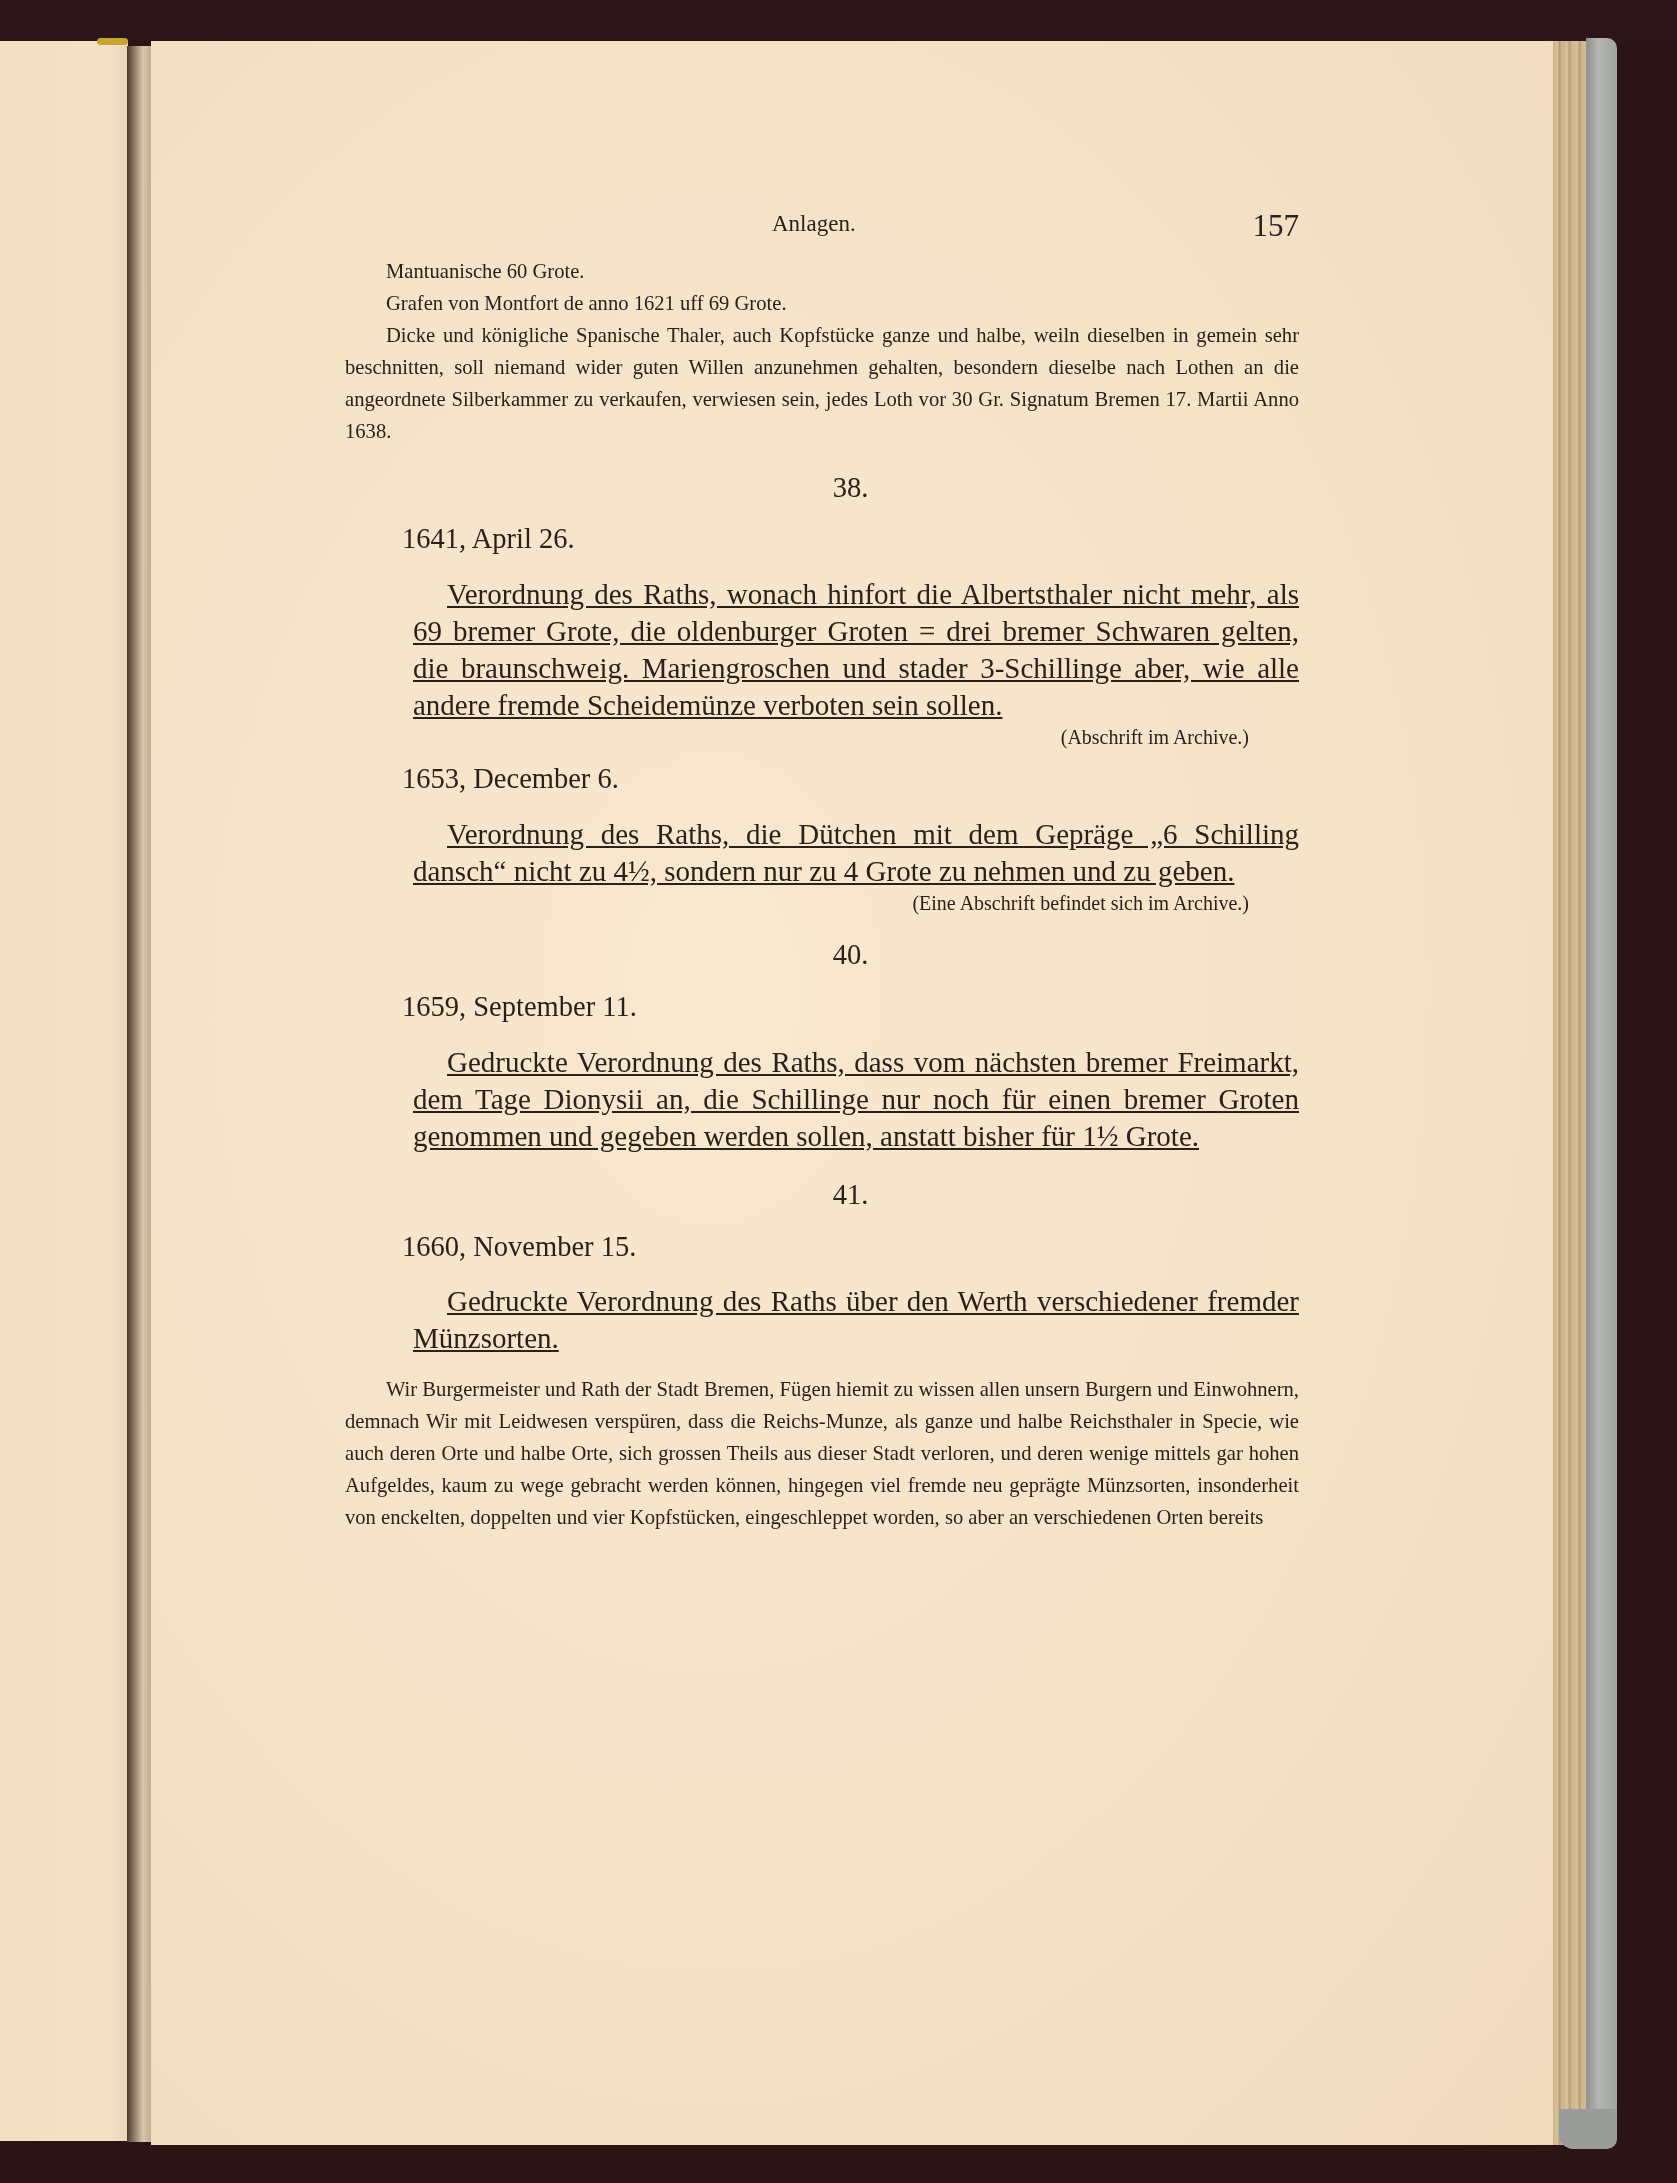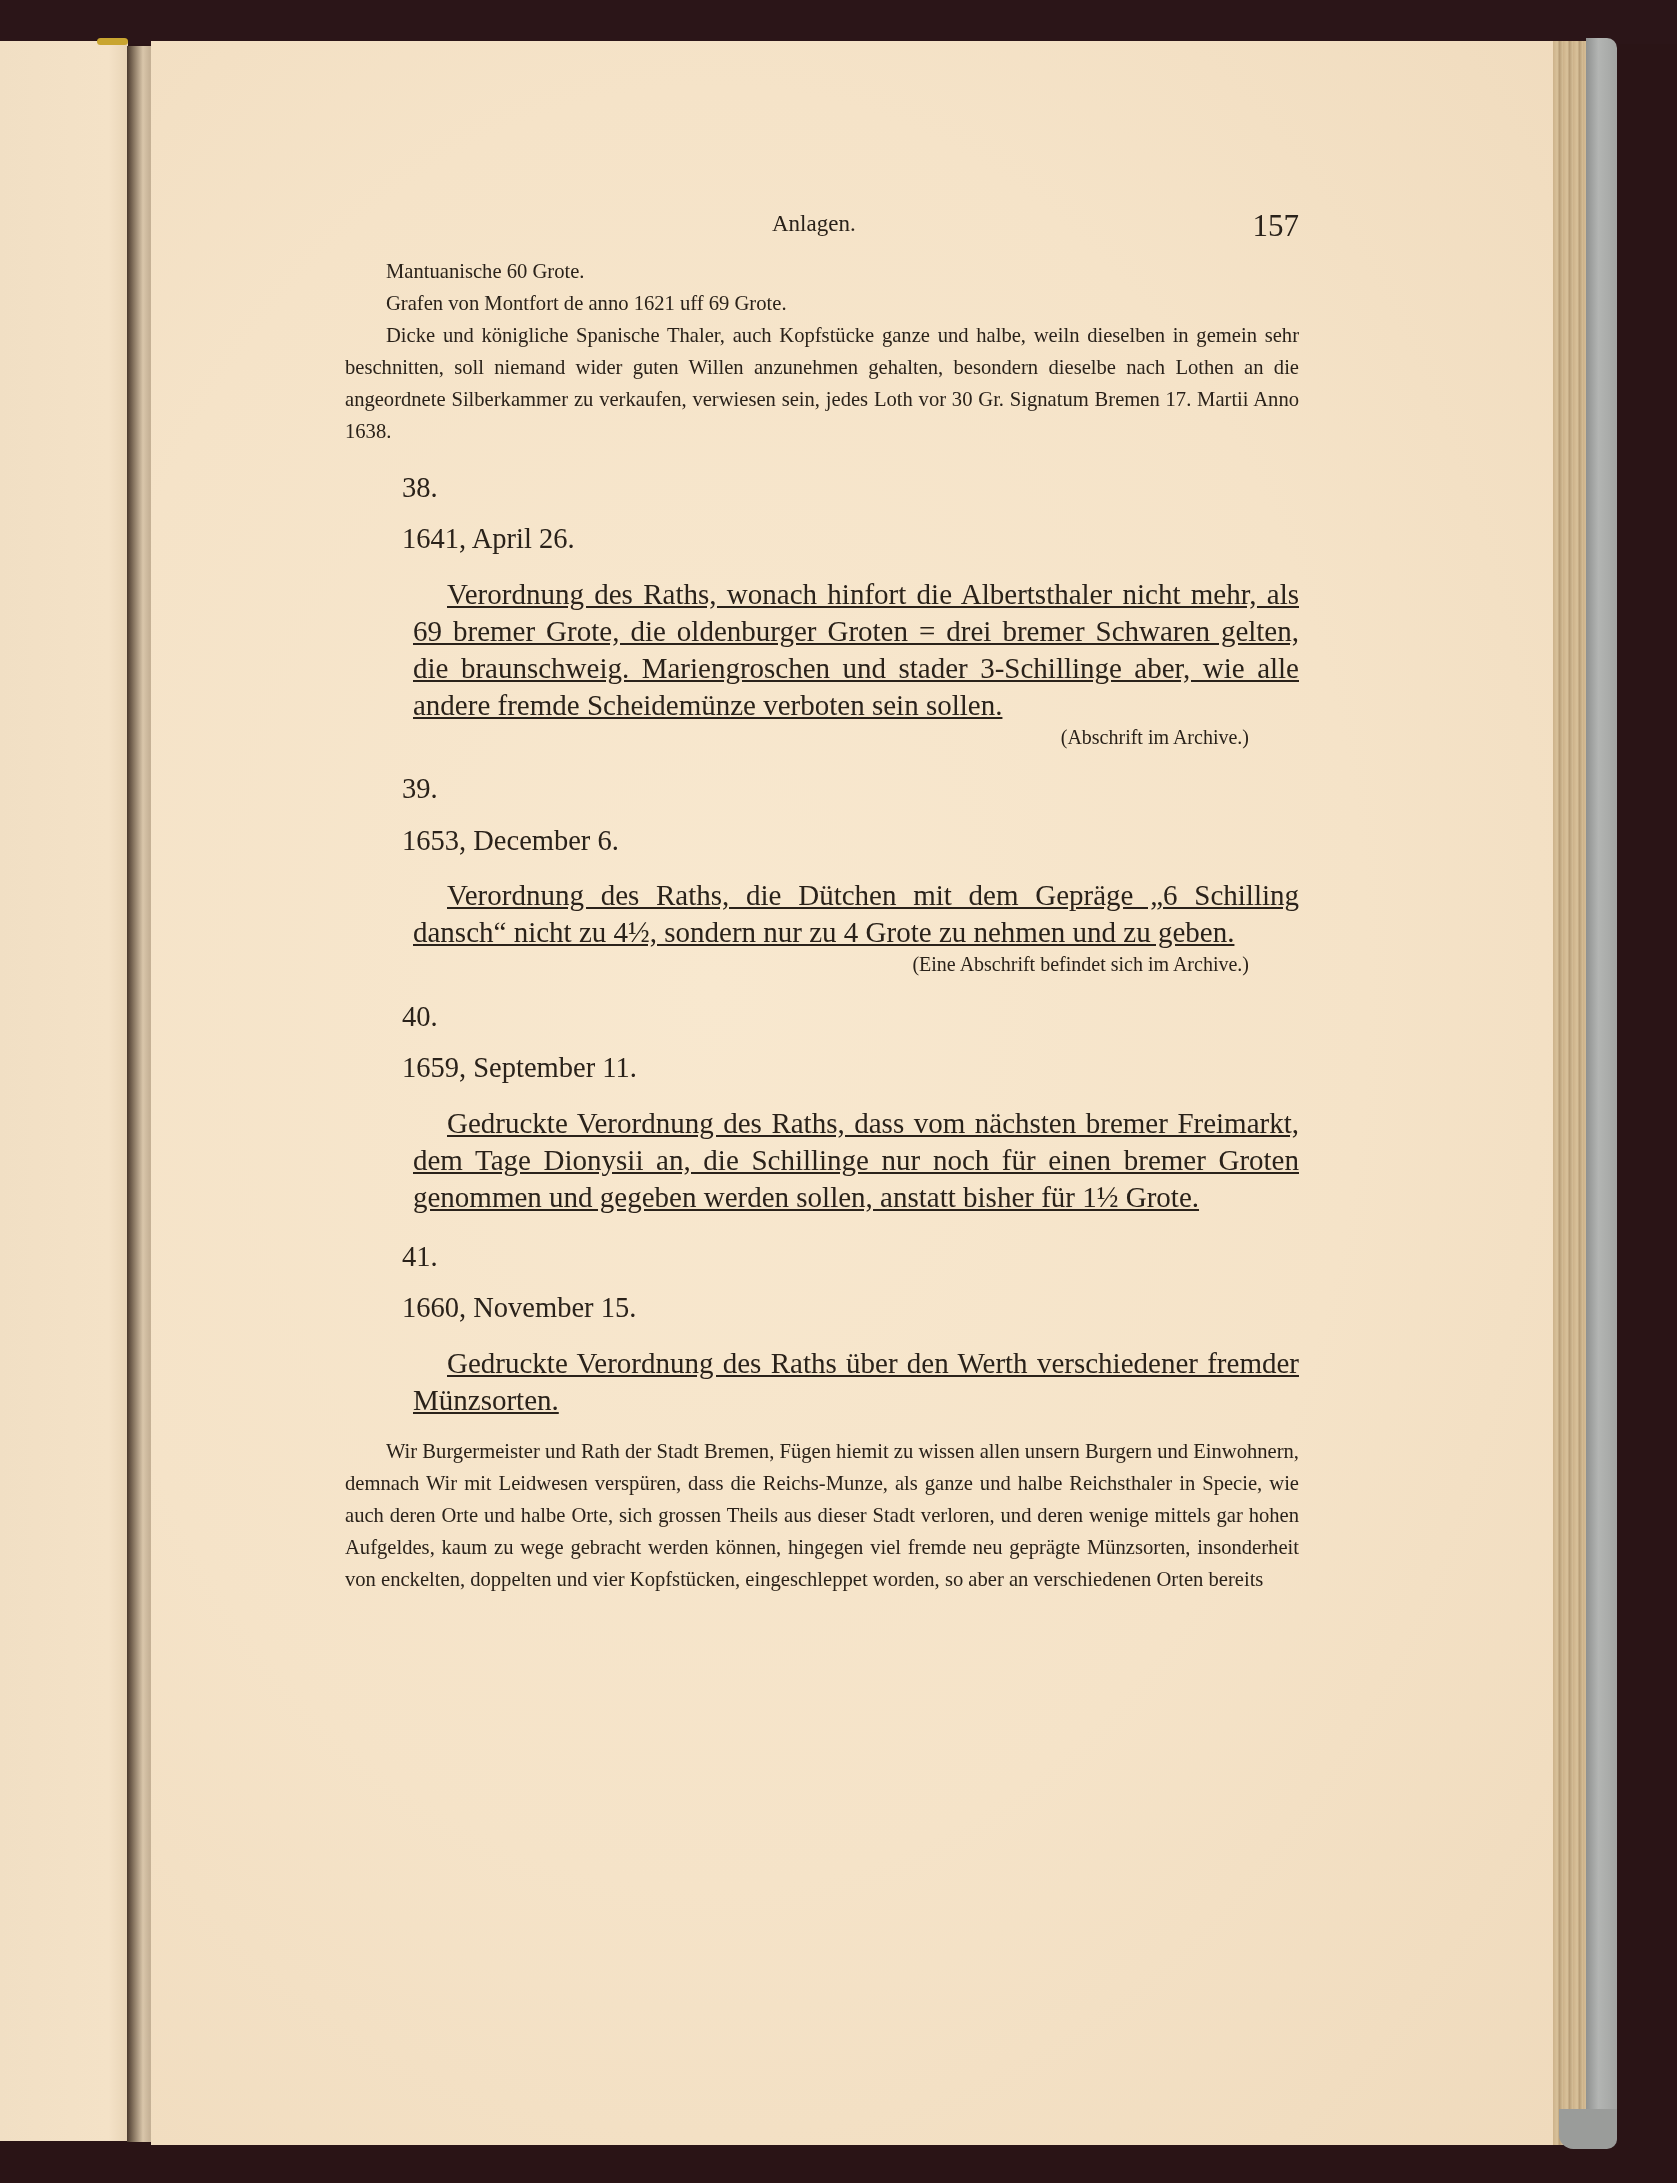--- a/index.html
+++ b/index.html
@@ -41,21 +41,21 @@
     color: #2a221a;
   }
   .running-head { position: relative; height: 57px; }
   .running-title { position: absolute; left: 427px; top: 13px; font-size: 23px; }
   .page-number { position: absolute; right: 0; top: 10px; font-size: 31px; }
 
   .small { font-size: 20.6px; line-height: 32px; text-align: justify; }
   .small .p { text-indent: 41px; margin: 0; }
   .small .line-indent { padding-left: 41px; }
 
-  .entry-num { text-align: left; font-size: 28.5px; margin-top: 18.5px; line-height: 43px; padding-left: 57px; }
+  .entry-num { text-align: center; font-size: 28.5px; margin-top: 18.5px; line-height: 43px; padding-left: 57px; }
   .entry-date { text-align: left; font-size: 28.5px; line-height: 43px; margin-top: 8.5px; padding-left: 57px; }
   .large { font-size: 29px; line-height: 37px; margin: 15.7px 0 0 68px; text-align: justify; }
   .large .p { text-indent: 34px; margin: 0; text-decoration: underline; }
   .source { font-size: 20px; text-align: right; margin-top: 2px; padding-right: 50px; }
 </style>
 </head>
 <body>
 
 <div class="bg-top"></div>
 <div class="left-page"></div>
@@ -81,21 +81,20 @@
   <div>
     <div class="entry-num">38.</div>
     <div class="entry-date">1641, April 26.</div>
     <div class="large">
         <p class="p">Verordnung des Raths, wonach hinfort die Albertsthaler nicht mehr, als 69 bremer Grote, die oldenburger Groten = drei bremer Schwaren gelten, die braunschweig. Mariengroschen und stader 3-Schillinge aber, wie alle andere fremde Scheidemünze verboten sein sollen.</p>
       </div>
     <div class="source">(Abschrift im Archive.)</div>
   </div>
 
   <div>
-    <div class="entry-num">39.</div>
     <div class="entry-date">1653, December 6.</div>
     <div class="large">
         <p class="p">Verordnung des Raths, die Dütchen mit dem Gepräge „6 Schilling dansch“ nicht zu 4½, sondern nur zu 4 Grote zu nehmen und zu geben.</p>
       </div>
     <div class="source">(Eine Abschrift befindet sich im Archive.)</div>
   </div>
 
   <div>
     <div class="entry-num">40.</div>
     <div class="entry-date">1659, September 11.</div>

